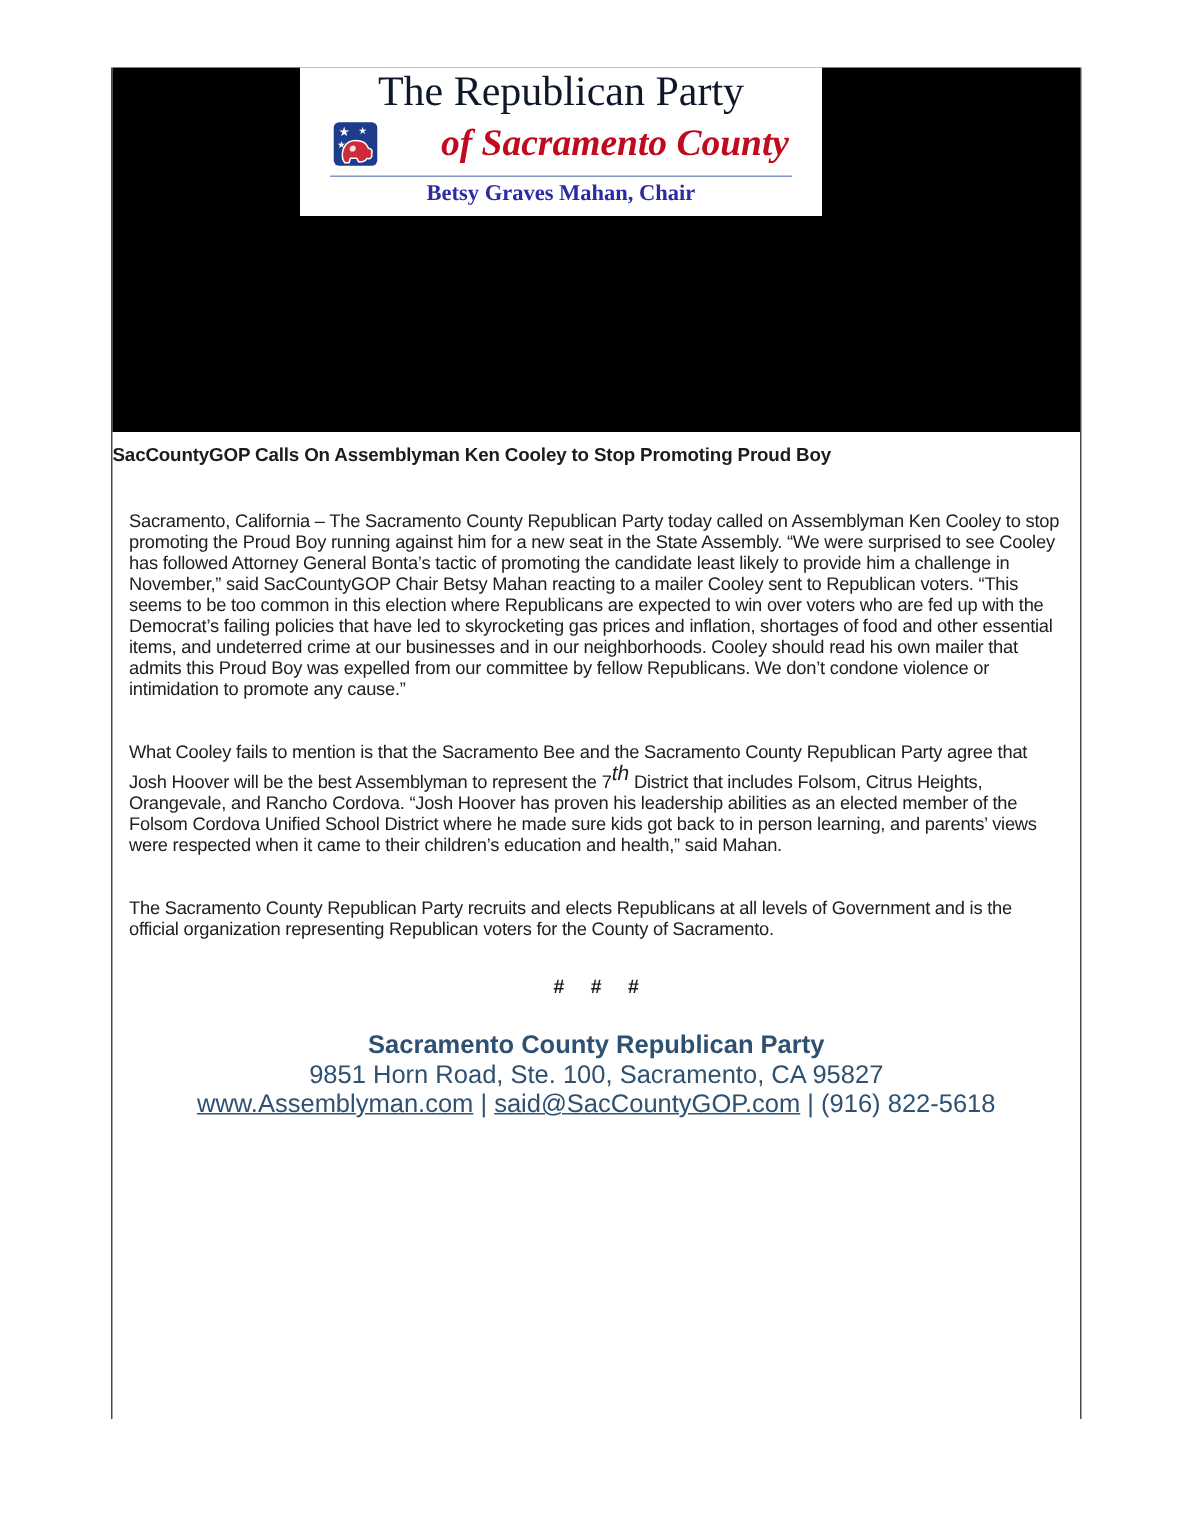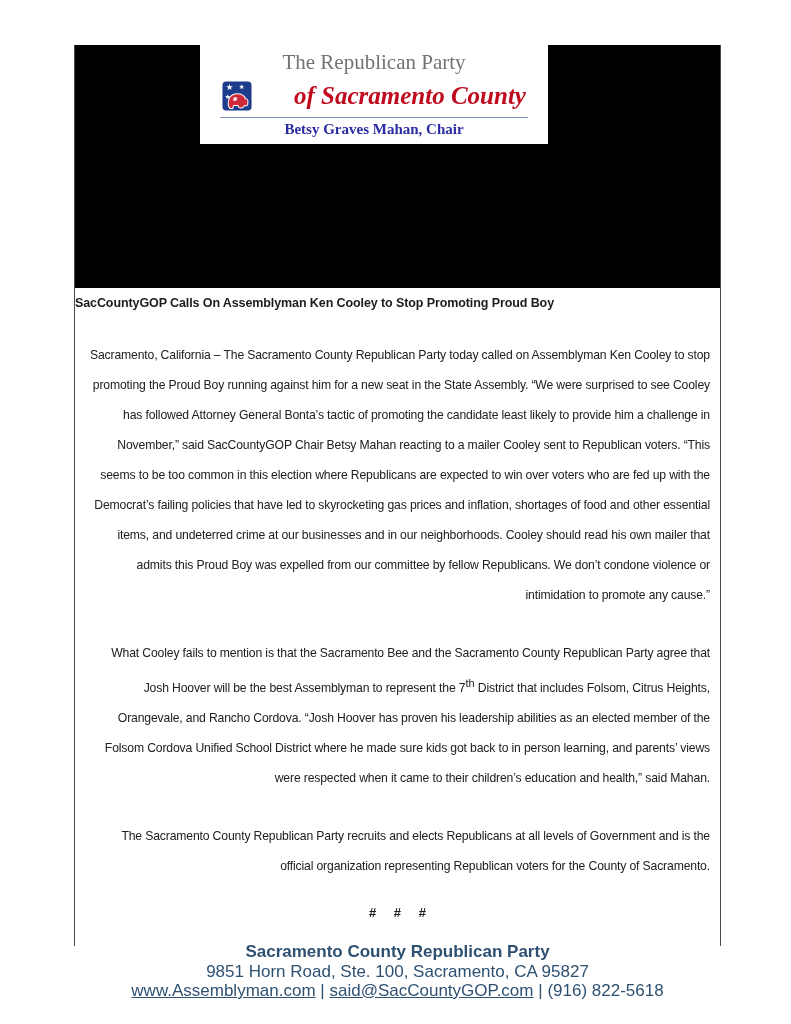--- a/index.html
+++ b/index.html
@@ -32,23 +32,23 @@
   .logo-card {
     position: absolute;
     left: 125px; top: 0;
     width: 348px; height: 99px;
     background: #ffffff;
     text-align: center;
     padding-top: 2px;
   }
   .logo-title {
     font-family: "Liberation Serif", serif;
-    font-size: 21px;
+    font-size: 28px;
     line-height: 30px;
-    color: #737373;
+    color: #0f172a;
     white-space: nowrap;
   }
   .logo-sub-row {
     display: flex;
     align-items: center;
     justify-content: center;
     gap: 5px;
     height: 36px;
     margin-top: 1px;
   }
@@ -85,29 +85,30 @@
     color: #1c1c1c;
   }
   .body-text {
     padding: 0 10px 0 11px;
     color: #202020;
   }
   .body-text p {
     margin: 0;
     font-size: 12.2px;
     letter-spacing: -0.15px;
-    line-height: 30px;
-    text-align: right;
+    line-height: 14px;
+    text-align: left;
   }
   .body-text p.para-first { margin-top: 30px; }
   .body-text p.para-next  { margin-top: 28px; }
   .sup-ord {
     vertical-align: super;
-    font-size: 11px;
+    font-size: 14px;
     letter-spacing: 0;
+    font-style: italic;
   }
   .end-marks {
     margin-top: 24px;
     text-align: center;
     font-weight: 600;
     font-size: 13px;
     word-spacing: 14px;
     color: #1c1c1c;
   }
   

